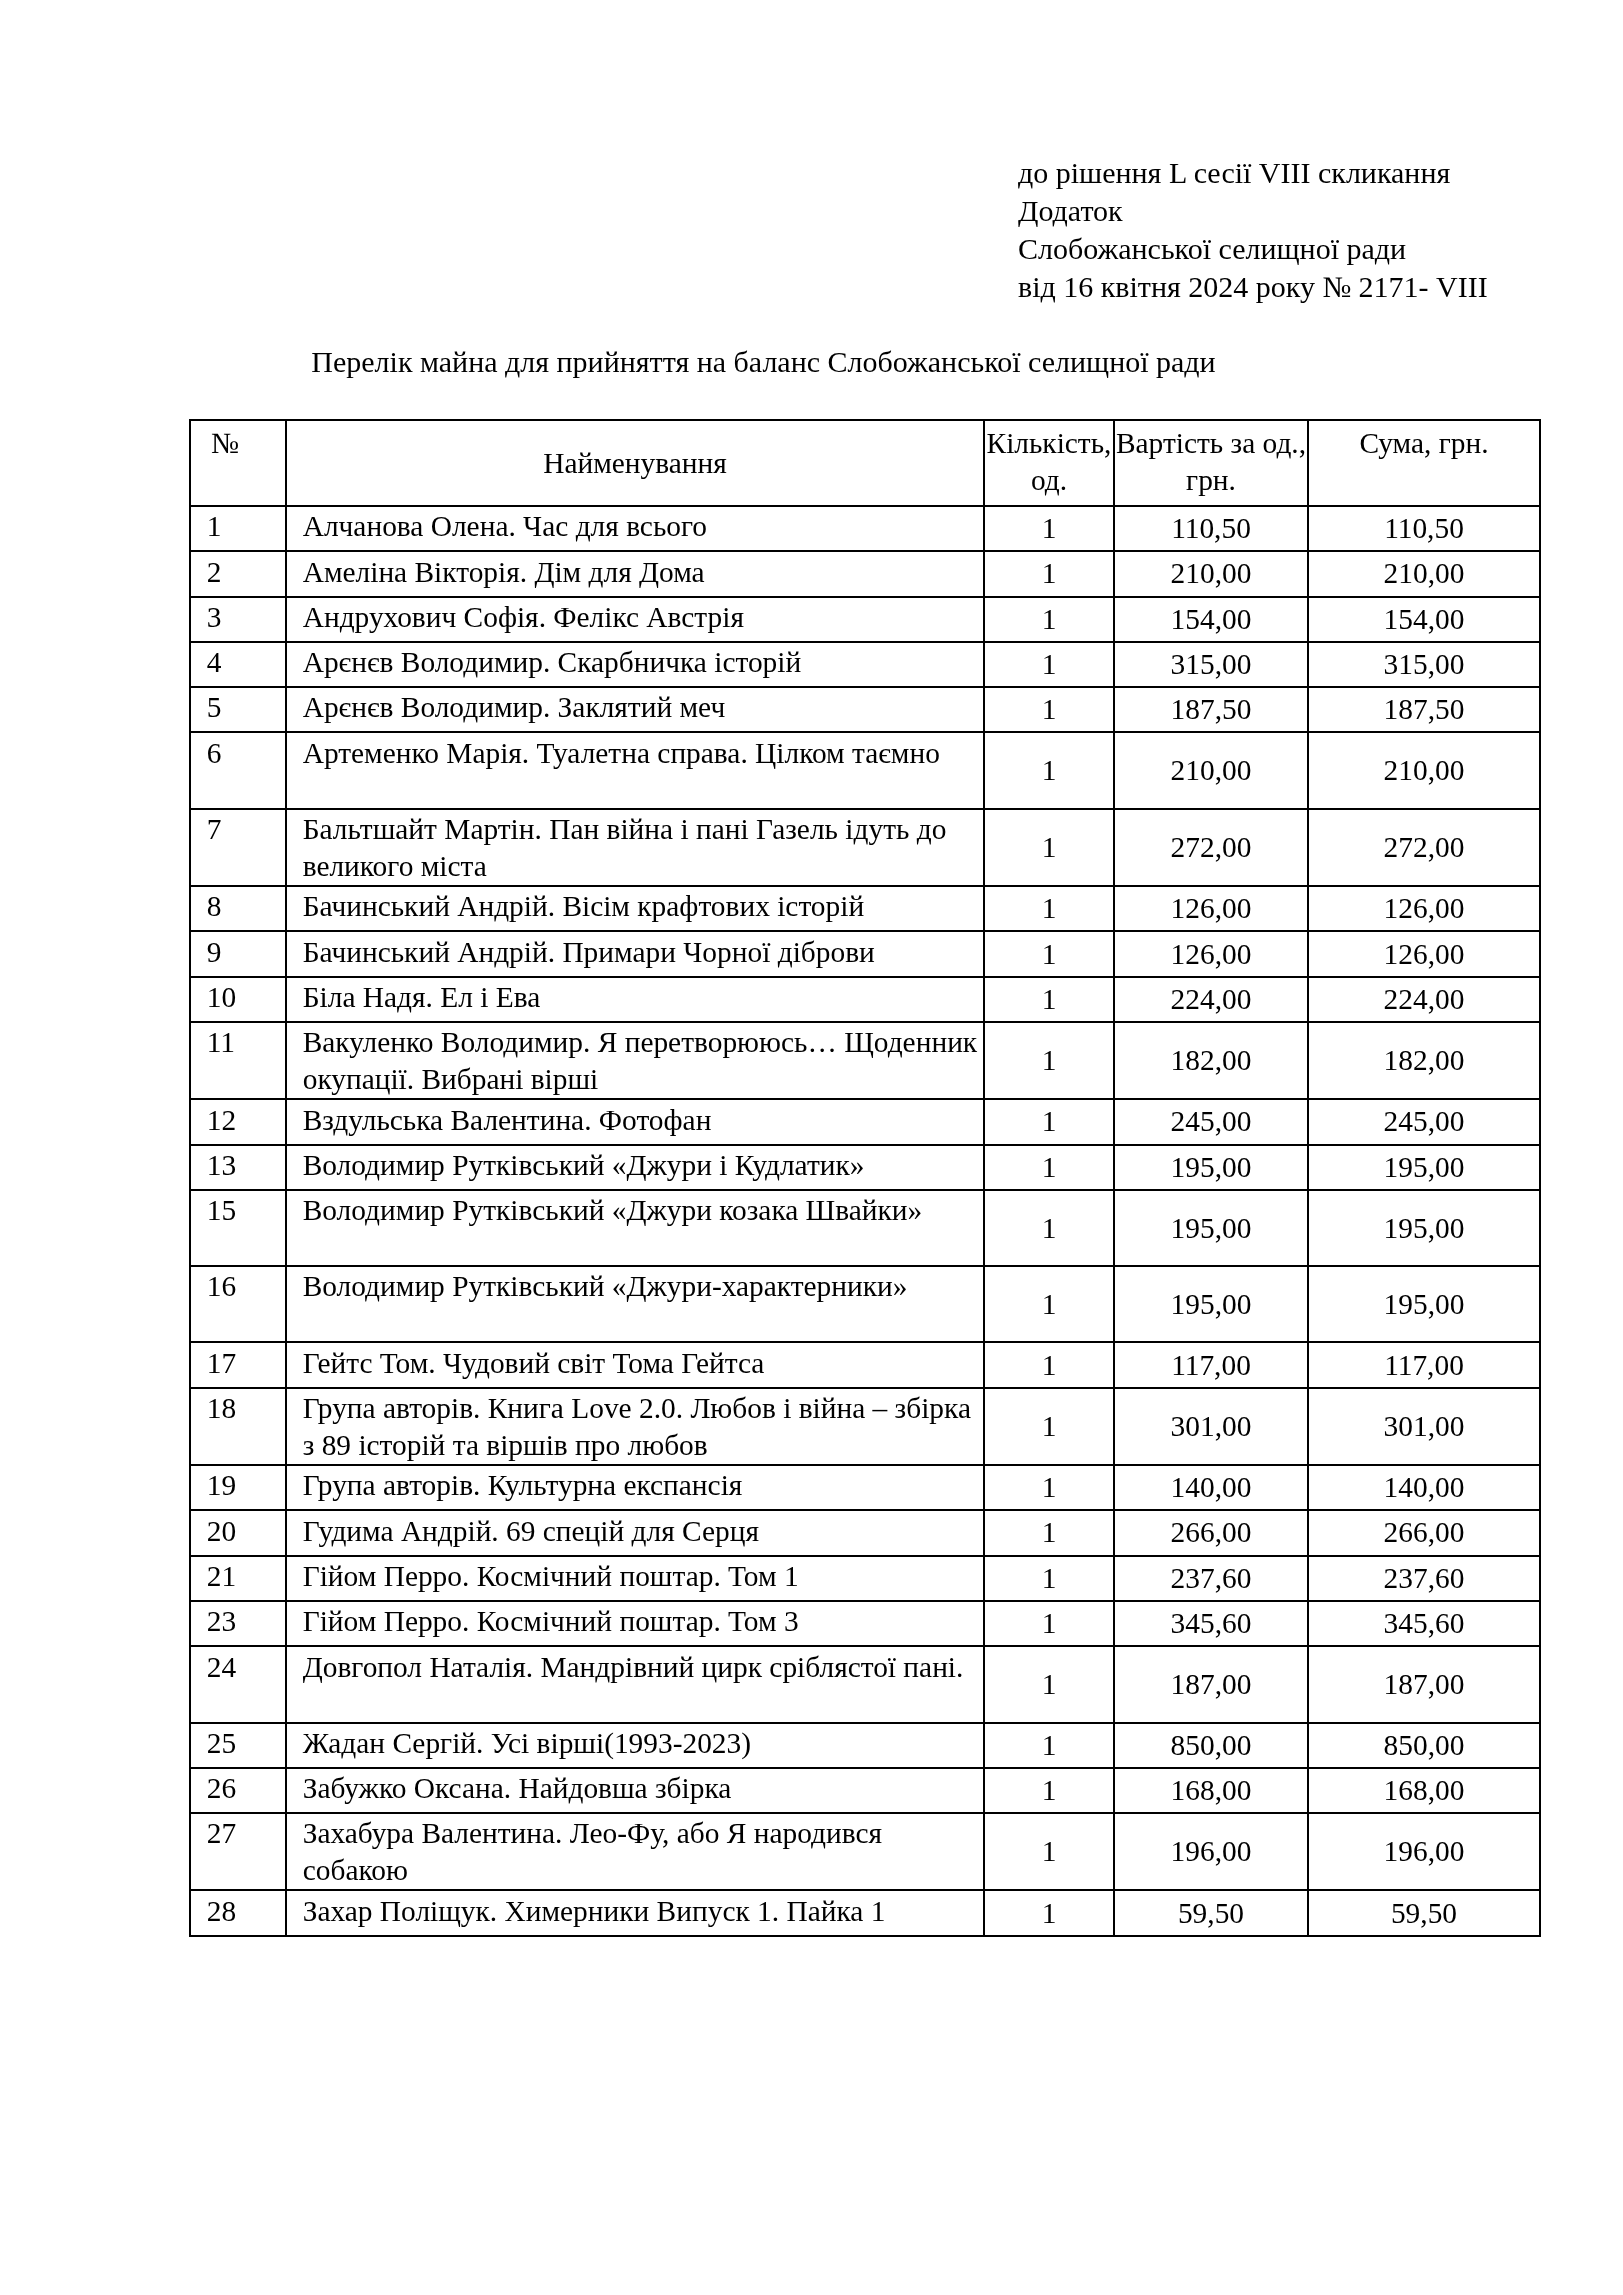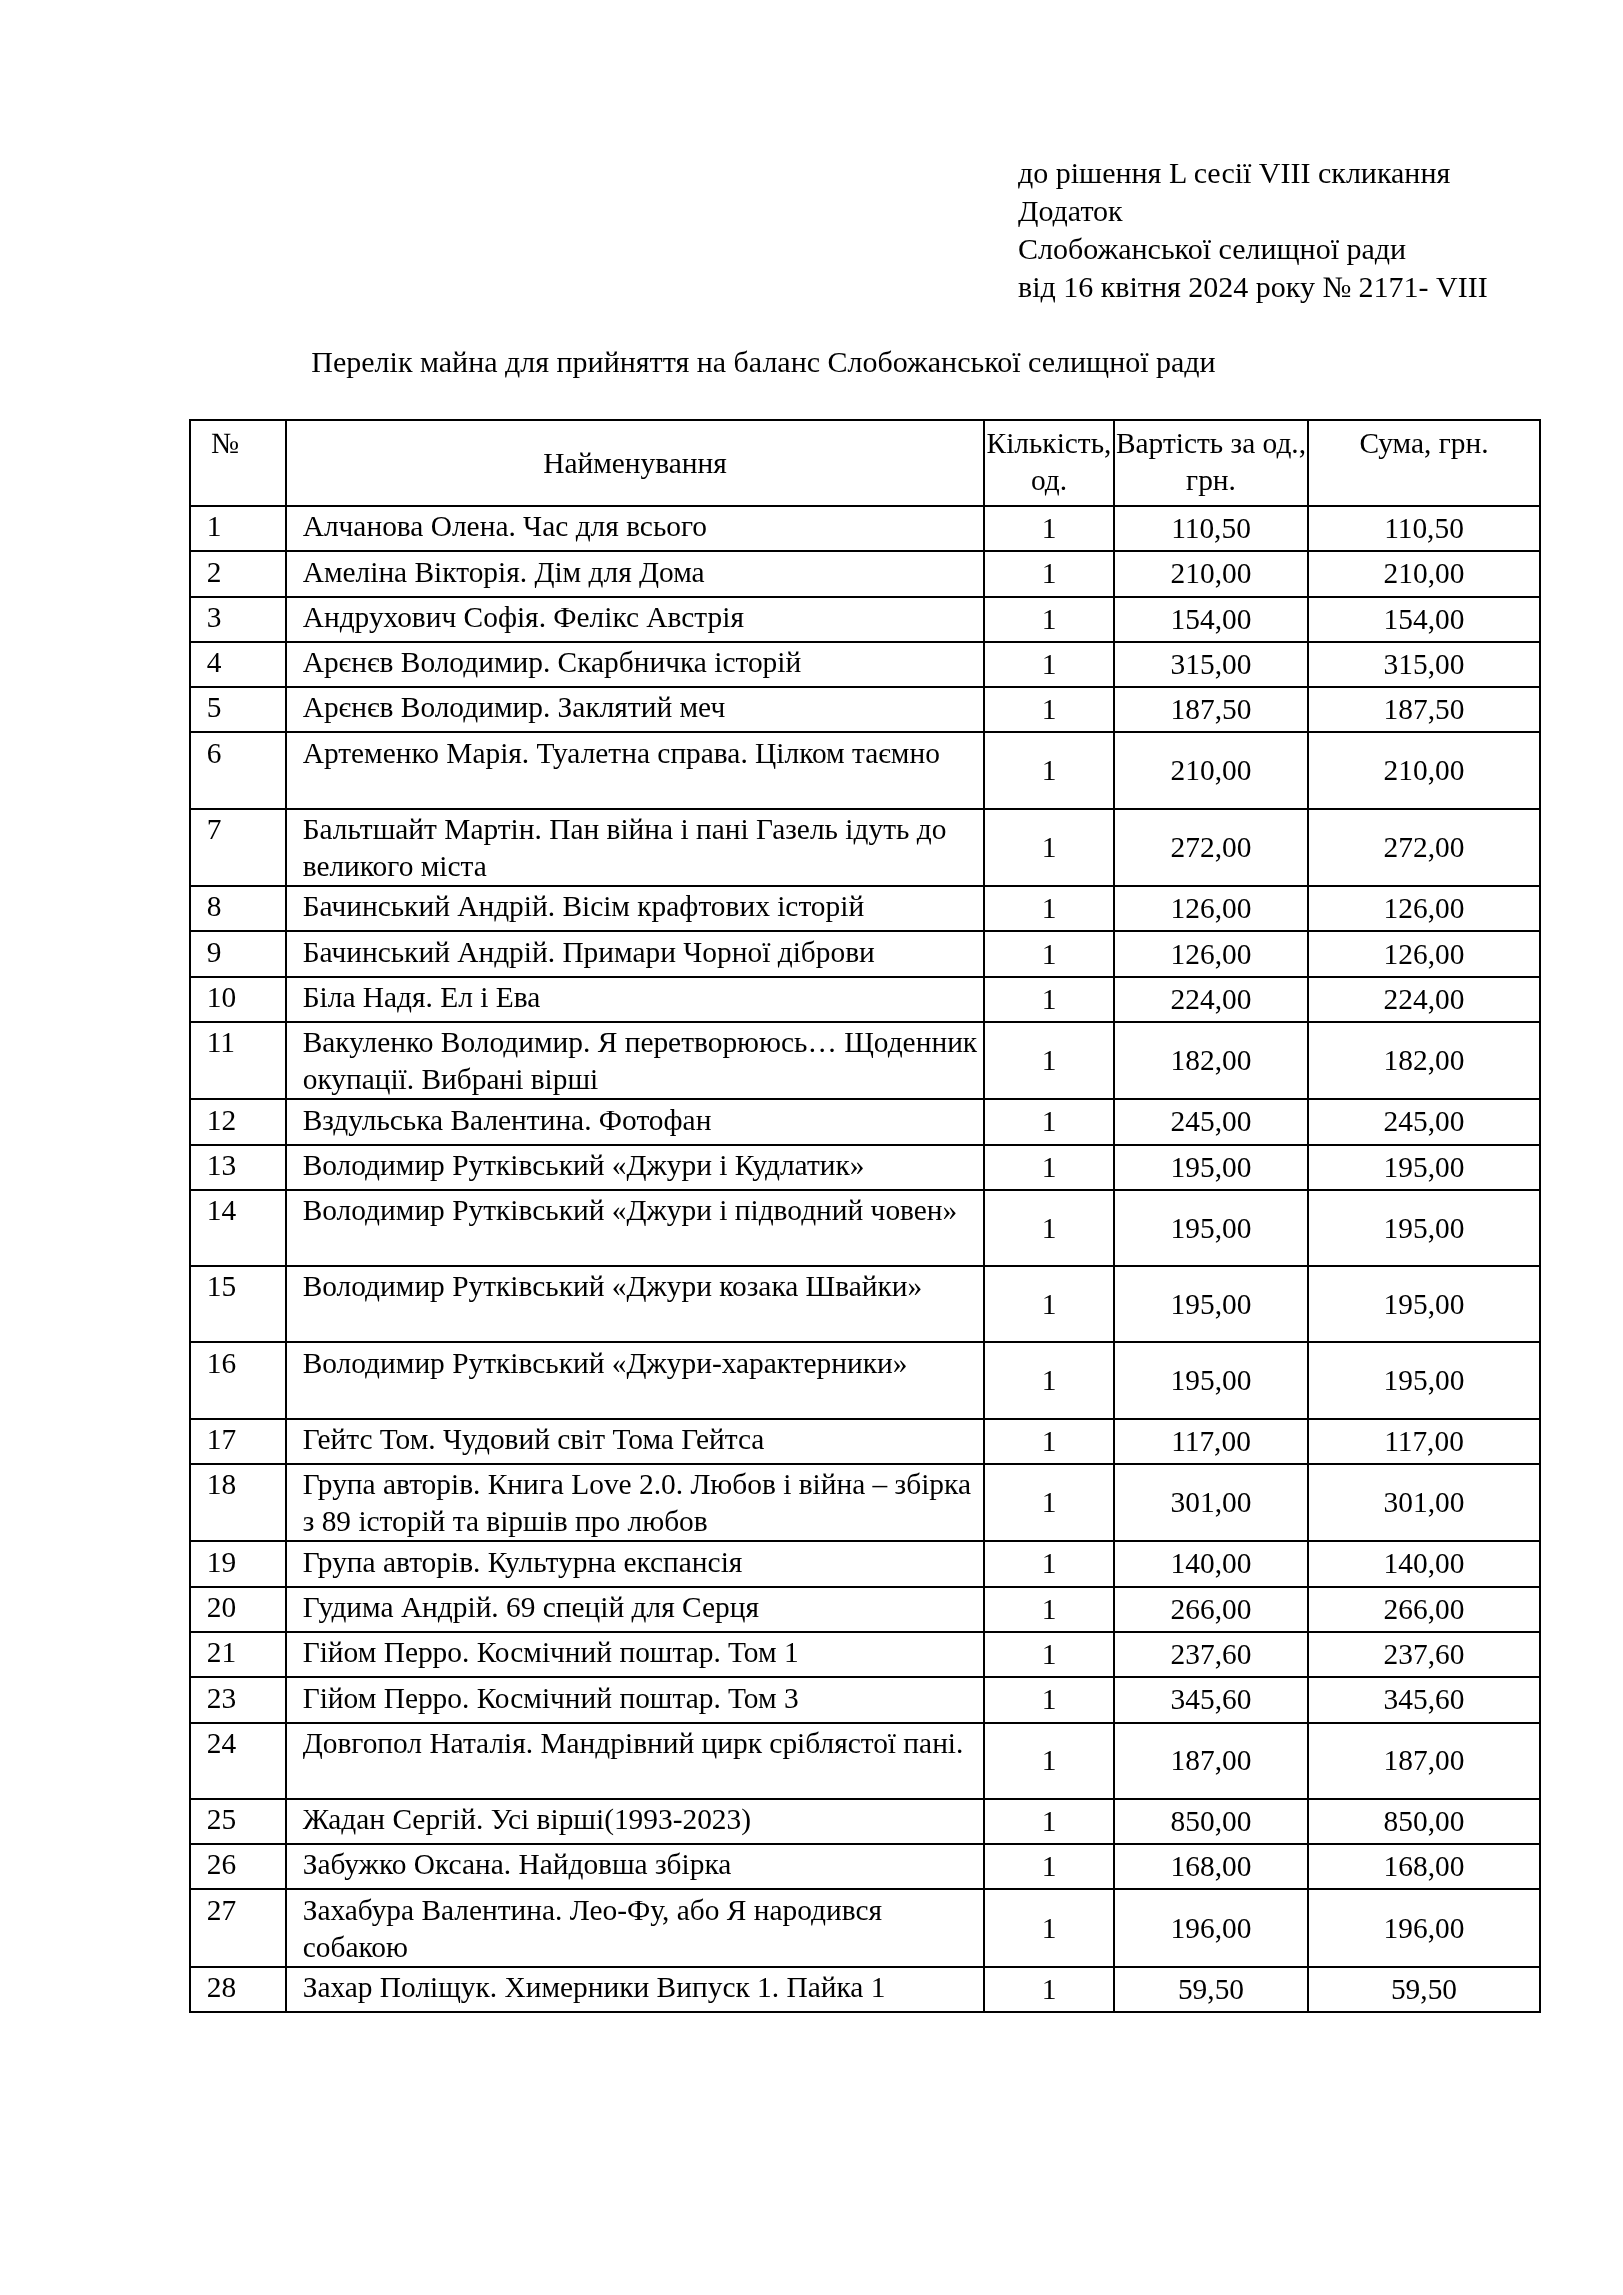--- a/index.html
+++ b/index.html
@@ -157,40 +157,33 @@
         <td class="sum">245,00</td>
       </tr>
       <tr class="single">
         <td class="num">13</td>
         <td class="name">Володимир Рутківський «Джури і Кудлатик»</td>
         <td class="qty">1</td>
         <td class="price">195,00</td>
         <td class="sum">195,00</td>
       </tr>
       <tr class="double">
-        <td class="num">14</td>
-        <td class="name">Володимир Рутківський «Джури і підводний човен»</td>
+        <td class="num">15</td>
+        <td class="name">Володимир Рутківський «Джури козака Швайки»</td>
         <td class="qty">1</td>
         <td class="price">195,00</td>
         <td class="sum">195,00</td>
       </tr>
       <tr class="double">
-        <td class="num">15</td>
-        <td class="name">Володимир Рутківський «Джури козака Швайки»</td>
+        <td class="num">16</td>
+        <td class="name">Володимир Рутківський «Джури-характерники»</td>
         <td class="qty">1</td>
         <td class="price">195,00</td>
         <td class="sum">195,00</td>
       </tr>
-      <tr class="double">
-        <td class="num">16</td>
-        <td class="name">Володимир Рутківський «Джури-характерники»</td>
-        <td class="qty">1</td>
-        <td class="price">195,00</td>
-        <td class="sum">195,00</td>
-      </tr>
       <tr class="single">
         <td class="num">17</td>
         <td class="name">Гейтс Том. Чудовий світ Тома Гейтса</td>
         <td class="qty">1</td>
         <td class="price">117,00</td>
         <td class="sum">117,00</td>
       </tr>
       <tr class="double">
         <td class="num">18</td>
         <td class="name">Група авторів. Книга Love 2.0. Любов і війна – збірка з 89 історій та віршів про любов</td>

